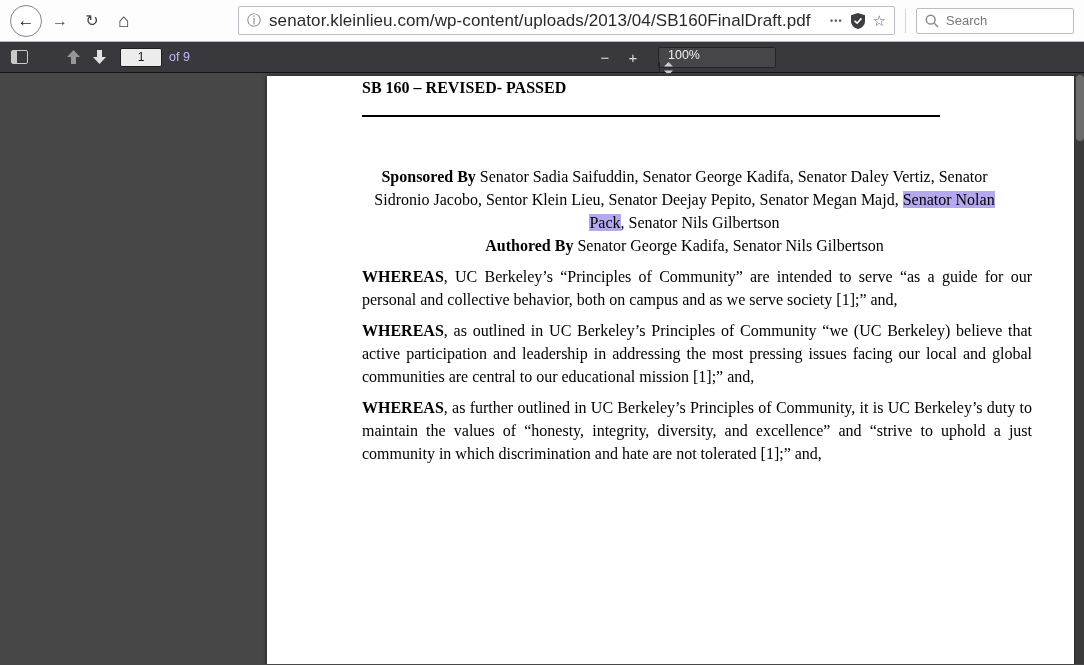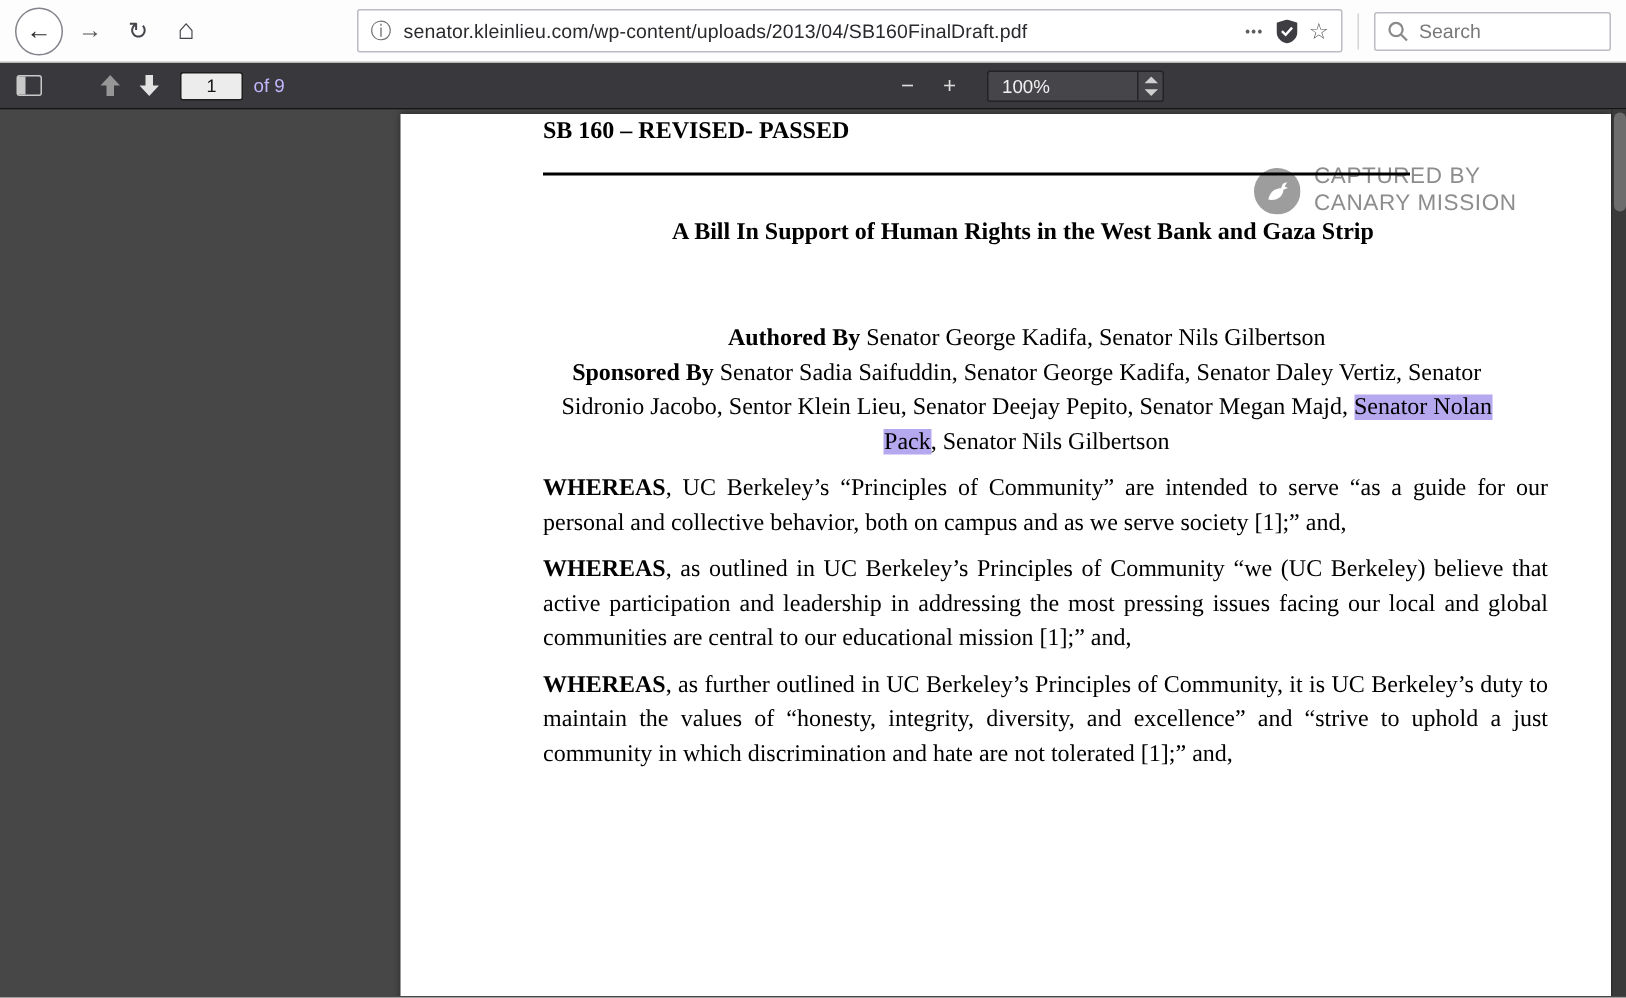--- a/index.html
+++ b/index.html
@@ -7,39 +7,39 @@
   body { font-family:"Liberation Sans",sans-serif; background:#474747; position:relative; }
 
   
   .chrome { height:42px; background:#fdfdfd; border-bottom:1px solid #b8b8b8; display:flex; align-items:center; padding:0 10px; gap:4px; }
   .nav-btn { width:28px; height:28px; display:flex; align-items:center; justify-content:center; color:#44444a; font-size:16px; border-radius:3px; cursor:default; }
   .back-btn { width:32px; height:32px; border:1px solid #84848c; border-radius:50%; background:#fff; color:#2a2a2e; font-size:17px; }
   .fwd { color:#55555a; }
   .chrome-spacer { width:92px; }
   .url-bar { flex:1; height:29px; background:#fff; border:1px solid #bcbcc4; border-radius:2px; display:flex; align-items:center; padding:0 8px; gap:8px; min-width:0; }
   .info-icon { color:#737373; font-size:14px; }
-  .url-text { flex:1; font-size:13px; color:#2a2a2e; white-space:nowrap; overflow:hidden; letter-spacing:0.1px; }
+  .url-text { flex:1; font-size:17px; color:#2a2a2e; white-space:nowrap; overflow:hidden; letter-spacing:0.1px; }
   .dots-icon { color:#5c5c61; font-size:9px; letter-spacing:1px; font-weight:bold; }
   .star-icon { color:#5c5c61; font-size:15px; }
   .v-sep { width:1px; height:24px; background:#d4d4d4; margin:0 6px; }
   .search-box { width:158px; height:26px; background:#fff; border:1px solid #bcbcc4; border-radius:2px; display:flex; align-items:center; padding:0 8px; gap:7px; }
   .search-box input { border:0; outline:0; flex:1; min-width:0; font-size:13px; color:#3a3a3e; font-family:"Liberation Sans",sans-serif; background:transparent; }
   .search-box input::placeholder { color:#787878; }
 
   
   .pdf-toolbar { height:31px; background:#38383d; border-bottom:1px solid #141414; display:flex; align-items:center; padding:0 6px; position:relative; }
   .tb-btn { height:25px; min-width:26px; display:flex; align-items:center; justify-content:center; border-radius:2px; cursor:default; }
   .sb-icon { width:17px; height:14px; border:1.5px solid #c9c9c9; border-radius:2px; position:relative; }
   .sb-icon::before { content:""; position:absolute; left:0; top:0; bottom:0; width:5px; background:#c9c9c9; }
   .tb-gap { width:28px; }
   .page-input { width:42px; height:19px; margin-left:8px; background:#ececec; border:1px solid #1e1e1e; border-radius:2px; color:#141414; font-size:12px; text-align:center; font-family:"Liberation Sans",sans-serif; }
   .page-count { color:#c4b5fd; font-size:12.5px; margin-left:7px; }
   .zoom-group { position:absolute; left:592px; top:0; height:31px; display:flex; align-items:center; gap:2px; }
   .zoom-glyph { color:#dcdcdc; font-size:15px; }
-  .zoom-select { width:118px; height:21px; margin-left:10px; background:#45454a; border:1px solid #232326; border-radius:2px; display:flex; align-items:center; color:#f0f0f0; font-size:12.5px; }
+  .zoom-select { width:118px; height:21px; margin-left:10px; background:#45454a; border:1px solid #232326; border-radius:2px; display:flex; color:#f0f0f0; font-size:12.5px;flex-direction:column; }
   .zoom-select .zval { flex:1; padding-left:9px; }
   .zoom-spin { width:17px; height:100%; border-left:1px solid #232326; display:flex; align-items:center; justify-content:center; }
 
   
   .pdf-area { position:relative; height:591px; background:#474747; overflow:hidden; }
   .page { position:absolute; left:267px; top:3px; width:807px; height:1100px; background:#ffffff; box-shadow:0 0 5px rgba(0,0,0,0.55); }
   .scrollbar { position:absolute; right:0; top:0; width:10px; height:100%; background:#3a3a3a; border-left:1px solid #2e2e2e; }
   .scroll-thumb { position:absolute; top:2px; left:1px; width:8px; height:66px; background:#6d6d6d; border-radius:4px; }
 
   
@@ -137,41 +137,28 @@
             <path d="M4.5 13 L9 8.5 H0 Z" fill="#cfcfcf"></path>
           </svg>
       </span>
     </div>
   </div>
 </div>
 
 <div class="pdf-area">
   <div class="page">
 
-    <div class="canary">
-      <span style="display:flex;">
-        <svg width="31" height="31" viewBox="0 0 31 31">
-          <circle cx="15.5" cy="15.5" r="15.5" fill="#9d9d9d"></circle>
-          <path d="M9.5 21 c1-5 4.5-7.5 8.5-7.5 l1.2-3 3-1.2 -1.8 3 2.2 1 -3 1.2 c-0.2 4-3 6.8-8 6.8 z" fill="#ffffff"></path>
-        </svg>
-      </span>
-      <div class="canary-text">
-        <div>CAPTURED BY</div>
-        <div>CANARY MISSION</div>
-      </div>
-    </div>
 
     <div class="doc">
       <div class="doc-heading">SB 160 – REVISED- PASSED</div>
       <div class="doc-rule"></div>
-      <div class="doc-title">A Bill In Support of Human Rights in the West Bank and Gaza Strip</div>
 
       <div class="byline">
+        <p><strong>Sponsored By</strong><span> Senator Sadia Saifuddin, Senator George Kadifa, Senator Daley Vertiz, Senator Sidronio Jacobo, Sentor Klein Lieu, Senator Deejay Pepito, Senator Megan Majd, </span><span class="hl" style="background: rgb(181, 168, 239);">Senator Nolan Pack</span><span>, Senator Nils Gilbertson</span></p>
         <p><strong>Authored By</strong><span> Senator George Kadifa, Senator Nils Gilbertson</span></p>
-        <p><strong>Sponsored By</strong><span> Senator Sadia Saifuddin, Senator George Kadifa, Senator Daley Vertiz, Senator Sidronio Jacobo, Sentor Klein Lieu, Senator Deejay Pepito, Senator Megan Majd, </span><span class="hl" style="background: rgb(181, 168, 239);">Senator Nolan Pack</span><span>, Senator Nils Gilbertson</span></p>
       </div>
 
       <p class="whereas"><strong>WHEREAS</strong><span>, UC Berkeley’s “Principles of Community” are intended to serve “as a guide for our personal and collective behavior, both on campus and as we serve society [1];” and,</span></p>
       <p class="whereas"><strong>WHEREAS</strong><span>, as outlined in UC Berkeley’s Principles of Community “we (UC Berkeley) believe that active participation and leadership in addressing the most pressing issues facing our local and global communities are central to our educational mission [1];” and,</span></p>
       <p class="whereas"><strong>WHEREAS</strong><span>, as further outlined in UC Berkeley’s Principles of Community, it is UC Berkeley’s duty to maintain the values of “honesty, integrity, diversity, and excellence” and “strive to uphold a just community in which discrimination and hate are not tolerated [1];” and,</span></p>
     </div>
   </div>
 
   <div class="scrollbar">
     <div class="scroll-thumb"></div>

